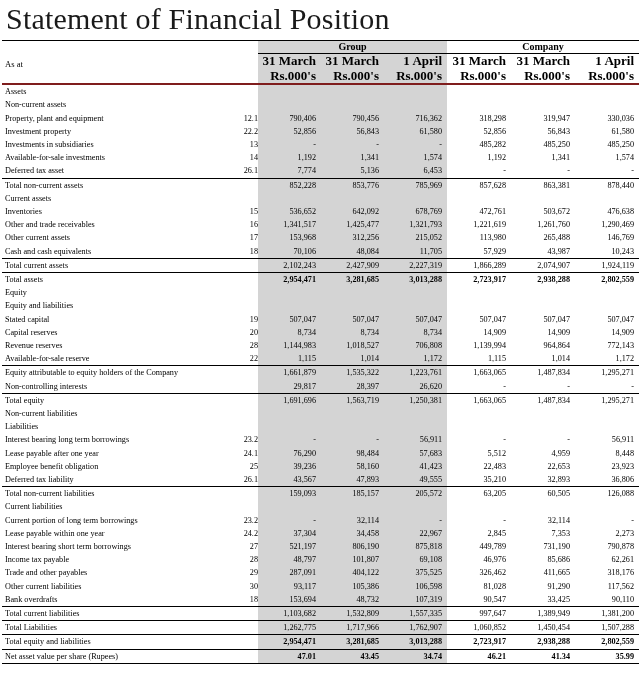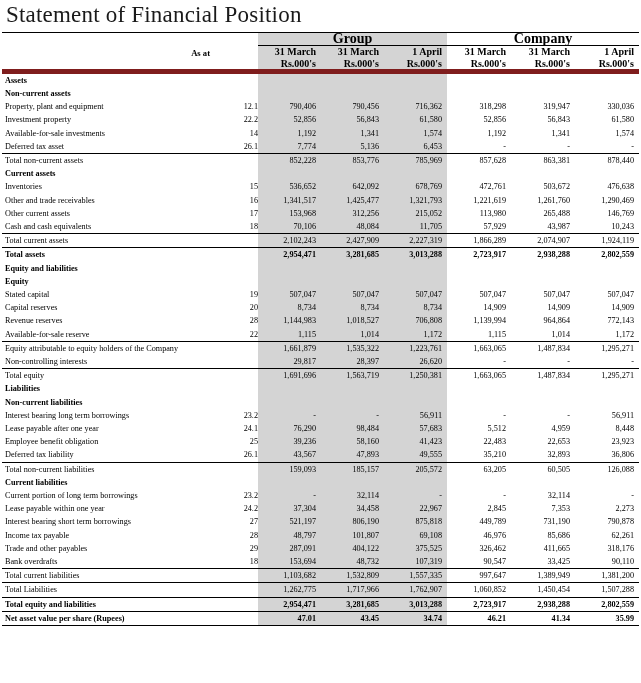--- a/index.html
+++ b/index.html
@@ -1,36 +1,36 @@
 <!DOCTYPE html>
 <html><head>
 <meta charset="utf-8">
 <style>
   html,body{margin:0;padding:0;background:#ffffff;}
   body{width:641px;height:683px;font-family:"Liberation Serif",serif;color:#000;}
   .page{width:641px;height:683px;position:relative;overflow:hidden;}
-  .title{font-size:23px;font-family:"Liberation Serif",serif;font-weight:400;
+  .title{font-size:30px;font-family:"Liberation Serif",serif;font-weight:400;
          padding:2px 0 4px 6px;letter-spacing:0.2px;color:#1a1a1a;}
   .title-rule{border-bottom:1px solid #000;margin:0 2px 0 2px;}
   table{border-collapse:collapse;width:637px;margin-left:2px;font-size:8.2px;
         font-family:"Liberation Serif",serif;table-layout:fixed;}
   td,th{padding:0;margin:0;vertical-align:bottom;}
   .c-label{width:208px;text-align:left;padding-left:3px;}
   .c-note{width:48px;text-align:right;}
   .c-num{width:63px;text-align:right;padding-right:5px;}
-  .grp-hdr{text-align:center;font-weight:bold;font-size:14px;border-bottom:1px solid #000;}
-  .hdr-cell{text-align:right;padding-right:5px;font-weight:bold;font-size:10px;line-height:1.12;margin-left:48px;}
-  .hdr-asat{text-align:right;padding-left:3px;font-weight:bold;font-size:8.6px;}
+  .grp-hdr{text-align:center;font-weight:bold;font-size:10px;border-bottom:1px solid #000;}
+  .hdr-cell{text-align:right;padding-right:5px;font-weight:bold;font-size:13px;line-height:1.12;margin-left:48px;}
+  .hdr-asat{text-align:left;padding-left:3px;font-weight:normal;font-size:8.6px;}
   tr.row td{height:13.2px;line-height:13.2px;}
   tr.row-hdr td{height:12px;line-height:12px;}
   .shade{background:#d4d4d4;}
   .bold{font-weight:bold;}
-  .section{font-weight:bold;}
+  .section{font-weight:normal;}
   .tl-top td{border-top:1px solid #000;}
-  .hdr-row td{border-bottom:5px solid #7f1d1d;}
+  .hdr-row td{border-bottom:2px solid #7f1d1d;}
   .lastrow td{border-bottom:1px solid #000;}
 </style>
 </head>
 <body>
 
 <div class="page">
   <div class="title">Statement of Financial Position</div>
   <div class="title-rule"></div>
 
   <table>
@@ -107,20 +107,30 @@
           <td class="c-label">Investment property</td>
           <td class="c-note">22.2</td>
           <td class="c-num shade">52,856</td>
           <td class="c-num shade">56,843</td>
           <td class="c-num shade">61,580</td>
           <td class="c-num">52,856</td>
           <td class="c-num">56,843</td>
           <td class="c-num">61,580</td>
         </tr>
         <tr class="row">
+          <td class="c-label">Investments in subsidiaries</td>
+          <td class="c-note">13</td>
+          <td class="c-num shade">-</td>
+          <td class="c-num shade">-</td>
+          <td class="c-num shade">-</td>
+          <td class="c-num">485,282</td>
+          <td class="c-num">485,250</td>
+          <td class="c-num">485,250</td>
+        </tr>
+        <tr class="row">
           <td class="c-label">Available-for-sale investments</td>
           <td class="c-note">14</td>
           <td class="c-num shade">1,192</td>
           <td class="c-num shade">1,341</td>
           <td class="c-num shade">1,574</td>
           <td class="c-num">1,192</td>
           <td class="c-num">1,341</td>
           <td class="c-num">1,574</td>
         </tr>
         <tr class="row">
@@ -207,31 +217,31 @@
           <td class="c-label section">Total assets</td>
           <td class="c-note"></td>
           <td class="c-num shade bold">2,954,471</td>
           <td class="c-num shade bold">3,281,685</td>
           <td class="c-num shade bold">3,013,288</td>
           <td class="c-num bold">2,723,917</td>
           <td class="c-num bold">2,938,288</td>
           <td class="c-num bold">2,802,559</td>
         </tr>
         <tr class="row">
+          <td class="c-label section">Equity</td>
+          <td class="c-note"></td>
+          <td class="c-num shade"></td>
+          <td class="c-num shade"></td>
+          <td class="c-num shade"></td>
+          <td class="c-num"></td>
+          <td class="c-num"></td>
+          <td class="c-num"></td>
+        </tr>
+        <tr class="row">
           <td class="c-label section">Equity and liabilities</td>
-          <td class="c-note"></td>
-          <td class="c-num shade"></td>
-          <td class="c-num shade"></td>
-          <td class="c-num shade"></td>
-          <td class="c-num"></td>
-          <td class="c-num"></td>
-          <td class="c-num"></td>
-        </tr>
-        <tr class="row">
-          <td class="c-label section">Equity</td>
           <td class="c-note"></td>
           <td class="c-num shade"></td>
           <td class="c-num shade"></td>
           <td class="c-num shade"></td>
           <td class="c-num"></td>
           <td class="c-num"></td>
           <td class="c-num"></td>
         </tr>
         <tr class="row">
           <td class="c-label">Stated capital</td>
@@ -297,31 +307,31 @@
           <td class="c-label">Total equity</td>
           <td class="c-note"></td>
           <td class="c-num shade">1,691,696</td>
           <td class="c-num shade">1,563,719</td>
           <td class="c-num shade">1,250,381</td>
           <td class="c-num">1,663,065</td>
           <td class="c-num">1,487,834</td>
           <td class="c-num">1,295,271</td>
         </tr>
         <tr class="row">
+          <td class="c-label section">Non-current liabilities</td>
+          <td class="c-note"></td>
+          <td class="c-num shade"></td>
+          <td class="c-num shade"></td>
+          <td class="c-num shade"></td>
+          <td class="c-num"></td>
+          <td class="c-num"></td>
+          <td class="c-num"></td>
+        </tr>
+        <tr class="row">
           <td class="c-label section">Liabilities</td>
-          <td class="c-note"></td>
-          <td class="c-num shade"></td>
-          <td class="c-num shade"></td>
-          <td class="c-num shade"></td>
-          <td class="c-num"></td>
-          <td class="c-num"></td>
-          <td class="c-num"></td>
-        </tr>
-        <tr class="row">
-          <td class="c-label section">Non-current liabilities</td>
           <td class="c-note"></td>
           <td class="c-num shade"></td>
           <td class="c-num shade"></td>
           <td class="c-num shade"></td>
           <td class="c-num"></td>
           <td class="c-num"></td>
           <td class="c-num"></td>
         </tr>
         <tr class="row">
           <td class="c-label">Interest  bearing long term borrowings</td>
@@ -427,20 +437,30 @@
           <td class="c-label">Trade and other payables</td>
           <td class="c-note">29</td>
           <td class="c-num shade">287,091</td>
           <td class="c-num shade">404,122</td>
           <td class="c-num shade">375,525</td>
           <td class="c-num">326,462</td>
           <td class="c-num">411,665</td>
           <td class="c-num">318,176</td>
         </tr>
         <tr class="row">
+          <td class="c-label">Other current liabilities</td>
+          <td class="c-note">30</td>
+          <td class="c-num shade">93,117</td>
+          <td class="c-num shade">105,386</td>
+          <td class="c-num shade">106,598</td>
+          <td class="c-num">81,028</td>
+          <td class="c-num">91,290</td>
+          <td class="c-num">117,562</td>
+        </tr>
+        <tr class="row">
           <td class="c-label">Bank overdrafts</td>
           <td class="c-note">18</td>
           <td class="c-num shade">153,694</td>
           <td class="c-num shade">48,732</td>
           <td class="c-num shade">107,319</td>
           <td class="c-num">90,547</td>
           <td class="c-num">33,425</td>
           <td class="c-num">90,110</td>
         </tr>
         <tr class="row tl-top">

